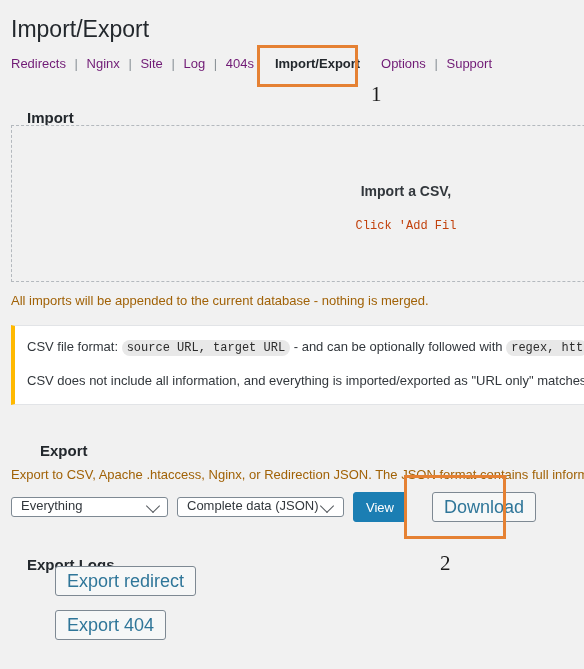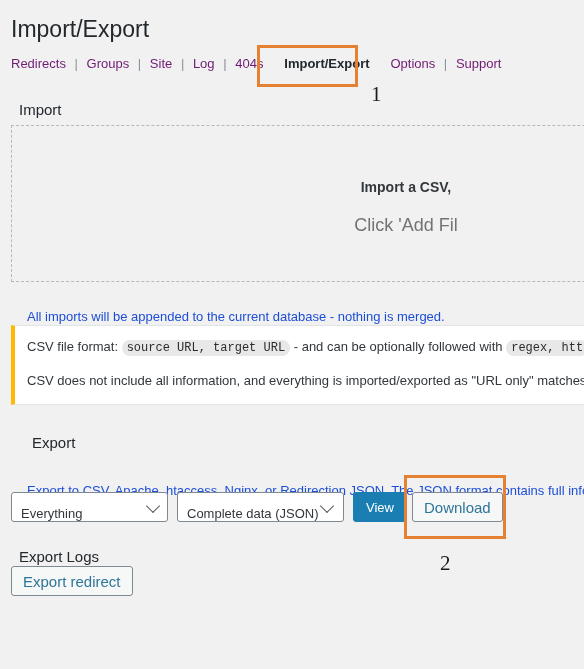--- a/index.html
+++ b/index.html
@@ -89,23 +89,23 @@
     font-size: 21px;
     color: #1b1b1b;
     line-height: 1;
   }
   #marker-1 { left: 371px; top: 84px; }
   #marker-2 { left: 440px; top: 553px; }
 
   
   h3.section-title {
     font-size: 15px;
-    font-weight: 400;
+    font-weight: 700;
     color: #23282d;
-    margin: 8px;
+    margin: 16px;
     padding: 0;
     line-height: 1;
   }
   #import-title { position: absolute; left: 11px; top: 94px; }
   #export-title { position: absolute; left: 24px; top: 427px; }
   #export-logs-title { position: absolute; left: 11px; top: 541px; }
 
   
   .dropzone {
     position: absolute;
@@ -122,35 +122,36 @@
     justify-content: center;
   }
   .dropzone-title {
     font-size: 14px;
     font-weight: 700;
     color: #32373c;
     margin: 8px 0 20px 0;
     white-space: nowrap;
   }
   .dropzone-sub {
-    font-size: 18px;
-    color: #737373;
+    font-size: 12px;
+    color: #c2410c;
     margin: 0;
     white-space: nowrap;
+    font-family: Liberation Mono, monospace;
   }
 
   
   .note {
     position: absolute;
     left: 11px;
     font-size: 13px;
-    color: #1d4ed8;
+    color: #a16207;
     line-height: 1.5;
     white-space: nowrap;
-    margin: 16px;
+    margin: 0;
   }
   #import-note { top: 291px; }
   #export-note { top: 465px; }
 
   
   .notice {
     position: absolute;
     left: 11px;
     top: 325px;
     width: 790px;
@@ -181,27 +182,27 @@
   .export-row {
     position: absolute;
     left: 11px;
     top: 492px;
     display: flex;
     align-items: center;
     white-space: nowrap;
   }
   .select {
     position: relative;
-    height: 30px;
+    height: 20px;
     background: #ffffff;
     border: 1px solid #7e8993;
     border-radius: 3px;
     box-sizing: border-box;
     display: flex;
-    align-items: flex-end;
+    align-items: flex-start;
     color: #32373c;
     font-size: 13px;
     padding: 0 30px 0 9px;
     margin-right: 9px;
   }
   #select-scope { width: 157px; }
   #select-format { width: 167px; }
   .chev {
     position: absolute;
     right: 9px;
@@ -220,63 +221,63 @@
     border: 1px solid #1b7eb3;
     border-radius: 3px;
     color: #ffffff;
     font-size: 13px;
     font-family: "Liberation Sans", sans-serif;
     padding: 8px 12px;
     box-sizing: border-box;
     display: flex;
     align-items: center;
     cursor: pointer;
-    margin-right: 5px;
+    margin-right: 25px;
   }
   .btn-secondary {
     height: 30px;
     background: #f6f7f7;
     border: 1px solid #7e8993;
     border-radius: 3px;
     color: #2f7699;
-    font-size: 15px;
+    font-size: 18px;
     font-family: "Liberation Sans", sans-serif;
     padding: 0 11px;
     box-sizing: border-box;
     display: flex;
     align-items: center;
     cursor: pointer;
   }
   #hl-download {
     left: 404px;
     top: 475px;
     width: 102px;
     height: 64px;
   }
 
   
   .logs-buttons {
     position: absolute;
     left: 11px;
     top: 566px;
   }
-  .logs-buttons .btn-secondary { margin-bottom: 14px; }
+  .logs-buttons .btn-secondary { margin-bottom: 14px; margin-left: 44px; }
 </style>
 </head>
 <body>
 
 <div class="viewport">
   <div class="canvas">
 
     <h1 class="page-title">Import/Export</h1>
 
     <nav class="subnav">
       <span class="nav-item"><a href="#">Redirects</a></span>
       <span class="sep">|</span>
-      <span class="nav-item"><a href="#">Groups</a></span>
+      <span class="nav-item"><a href="#">Nginx</a></span>
       <span class="sep">|</span>
       <span class="nav-item"><a href="#">Site</a></span>
       <span class="sep">|</span>
       <span class="nav-item"><a href="#">Log</a></span>
       <span class="sep">|</span>
       <span class="nav-item"><a href="#">404s</a></span>
       <span class="sep">&nbsp;</span>
       <span class="nav-item current">Import/Export</span>
       <span class="sep">&nbsp;</span>
       <span class="nav-item"><a href="#">Options</a></span>
@@ -321,16 +322,17 @@
       <button class="btn-primary">View</button>
       <button class="btn-secondary">Download</button>
     </div>
 
     <span class="hl-box" id="hl-download"></span>
 
     <h3 class="section-title" id="export-logs-title">Export Logs</h3>
 
     <div class="logs-buttons">
       <button class="btn-secondary">Export redirect</button>
+      <button class="btn-secondary">Export 404</button>
     </div>
 
   </div>
 </div>
 
 </body></html>

